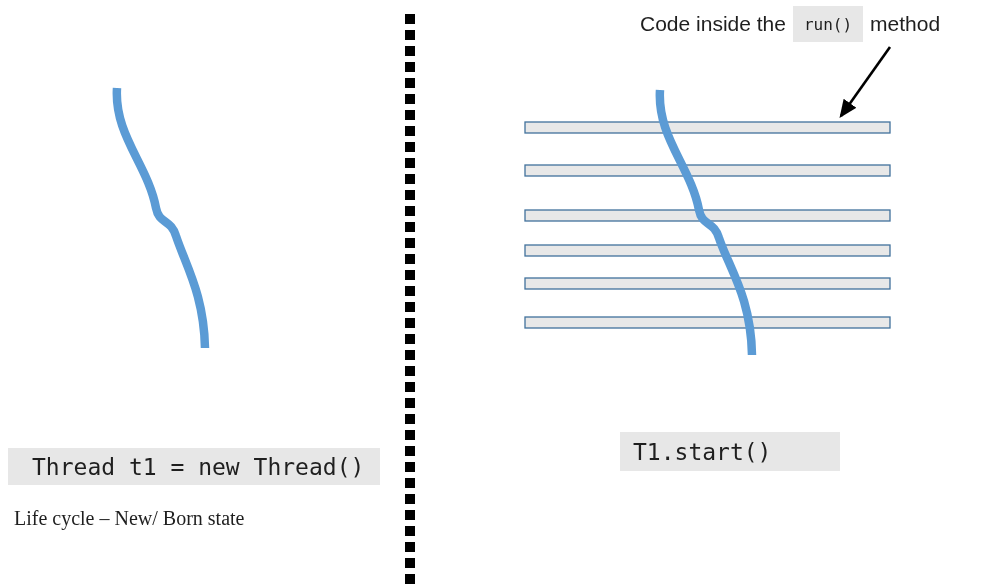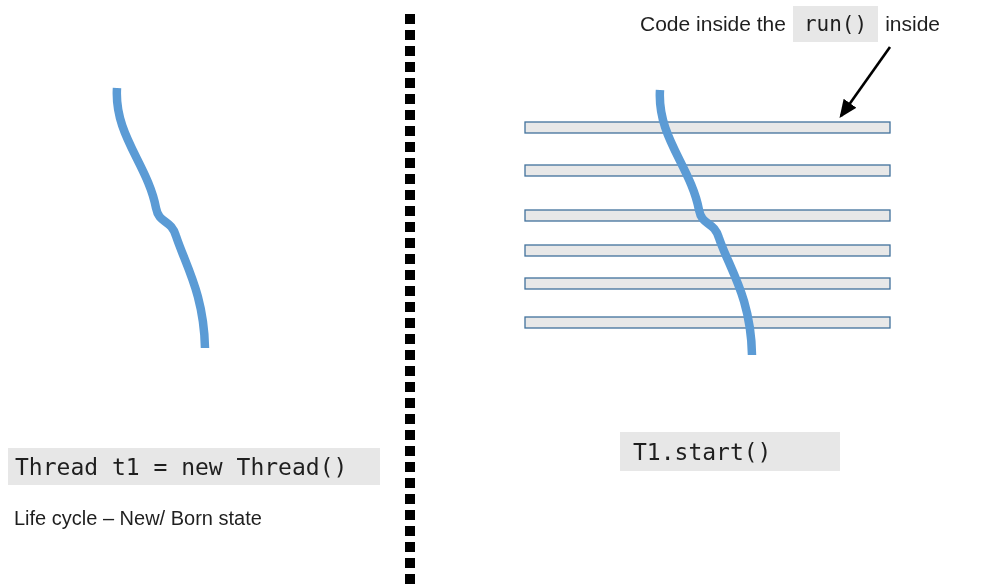--- a/index.html
+++ b/index.html
@@ -60,52 +60,53 @@
     white-space: nowrap;
   }
   .annotation .code-chip {
     display: inline-flex;
     align-items: center;
     height: 36px;
     margin: 0 7px;
     padding: 0 11px;
     background: var(--code-bg, #e7e7e7);
     font-family: "DejaVu Sans Mono", "Liberation Mono", monospace;
-    font-size: 21px;
+    font-size: 16px;
   }
   .code-box {
     position: absolute;
     display: flex;
     align-items: center;
     background: var(--code-bg, #e7e7e7);
     font-family: "DejaVu Sans Mono", "Liberation Mono", monospace;
     font-size: 23px;
     white-space: nowrap;
   }
   .code-box.left {
     left: 8px;
     top: 448px;
     width: 372px;
     height: 37px;
-    padding-left: 7px;
+    padding-left: 24px;
     box-sizing: border-box;
   }
   .code-box.right {
     left: 620px;
     top: 432px;
     width: 220px;
     height: 39px;
     padding-left: 13px;
     box-sizing: border-box;
   }
   .caption {
     position: absolute;
     top: 507px;
     font-size: 20px;
     white-space: nowrap;
+    font-family: Liberation Serif, serif;
   }
   .caption.left { left: 14px; }
   .caption.right { left: 632px; }
 </style>
 </head>
 <body>
 
 <div class="canvas">
 
   <svg class="diagram-svg" viewBox="0 0 992 588">
@@ -129,21 +130,21 @@
     <path class="thread-curve" d="M 660 90 C 657 137, 691 167, 699 210 C 702 226, 714 221, 719 238 C 729 268, 751 297, 752 355"></path>
 
     <line class="pointer-arrow" x1="890" y1="47" x2="841" y2="116" marker-end="url(#arrowhead)"></line>
   </svg>
 
   <div class="divider"></div>
 
   <div class="annotation">
     <span>Code inside the</span>
     <span class="code-chip">run()</span>
-    <span>inside</span>
+    <span>method</span>
   </div>
 
   <div class="code-box left">Thread t1 = new Thread()</div>
   <div class="caption left">Life cycle – New/ Born state</div>
 
   <div class="code-box right">T1.start()</div>
 
 </div>
 
 </body></html>

